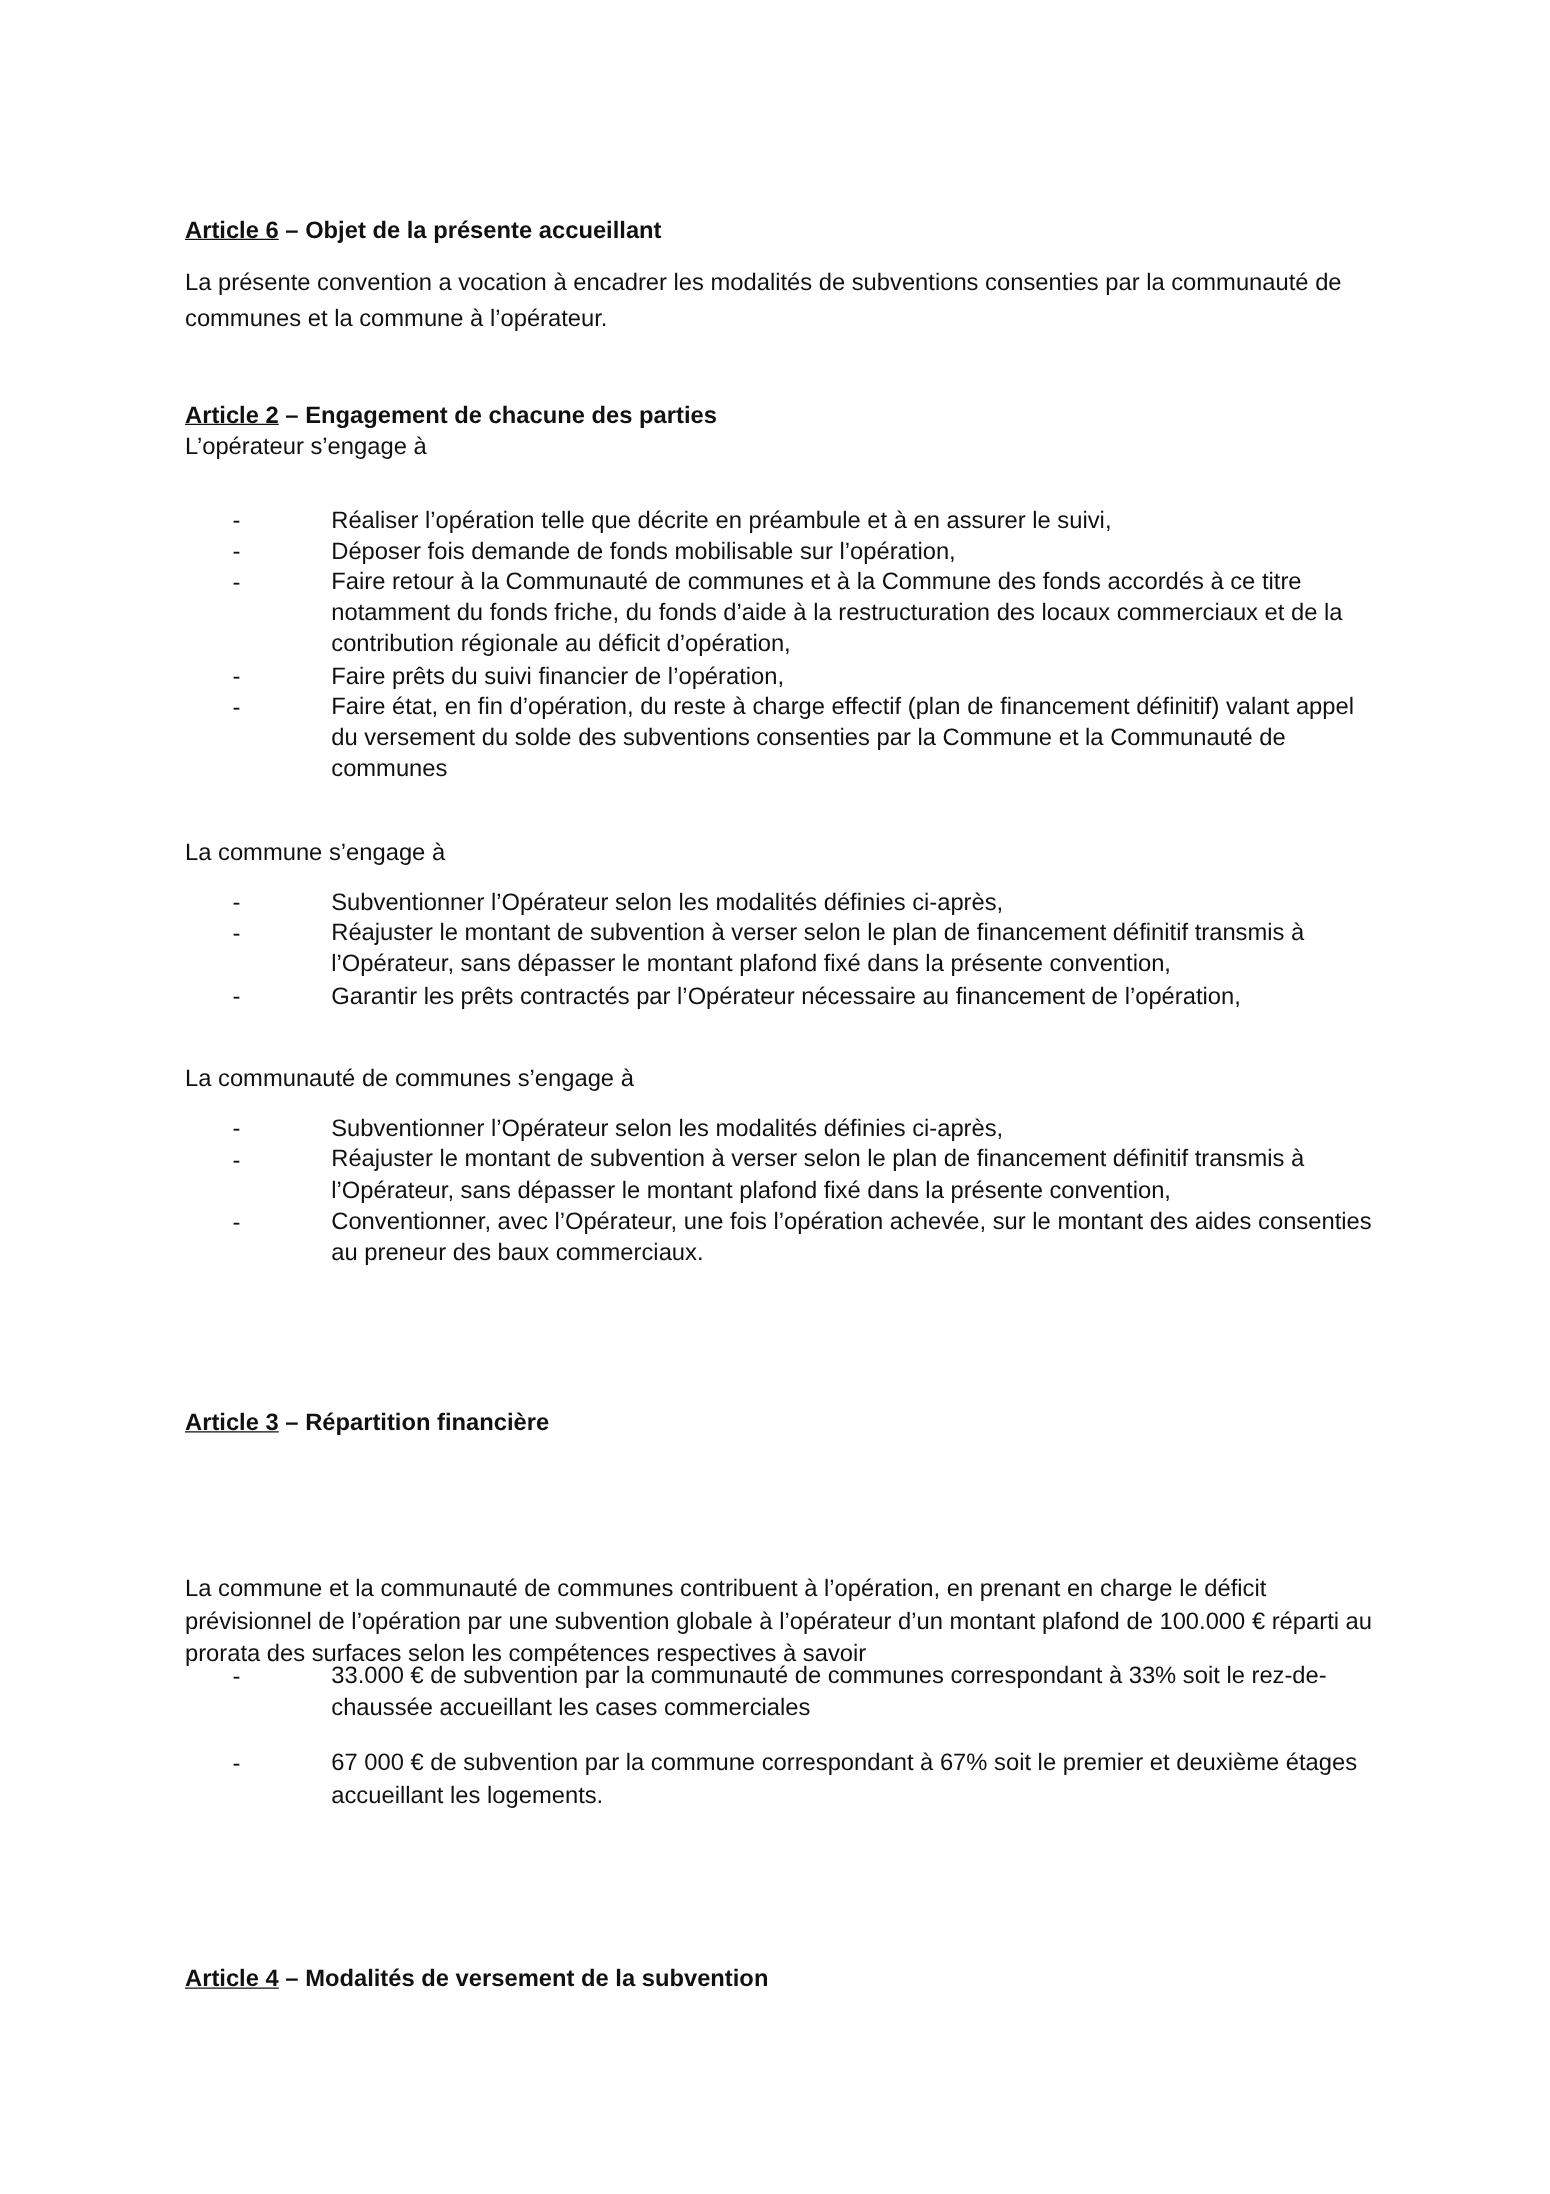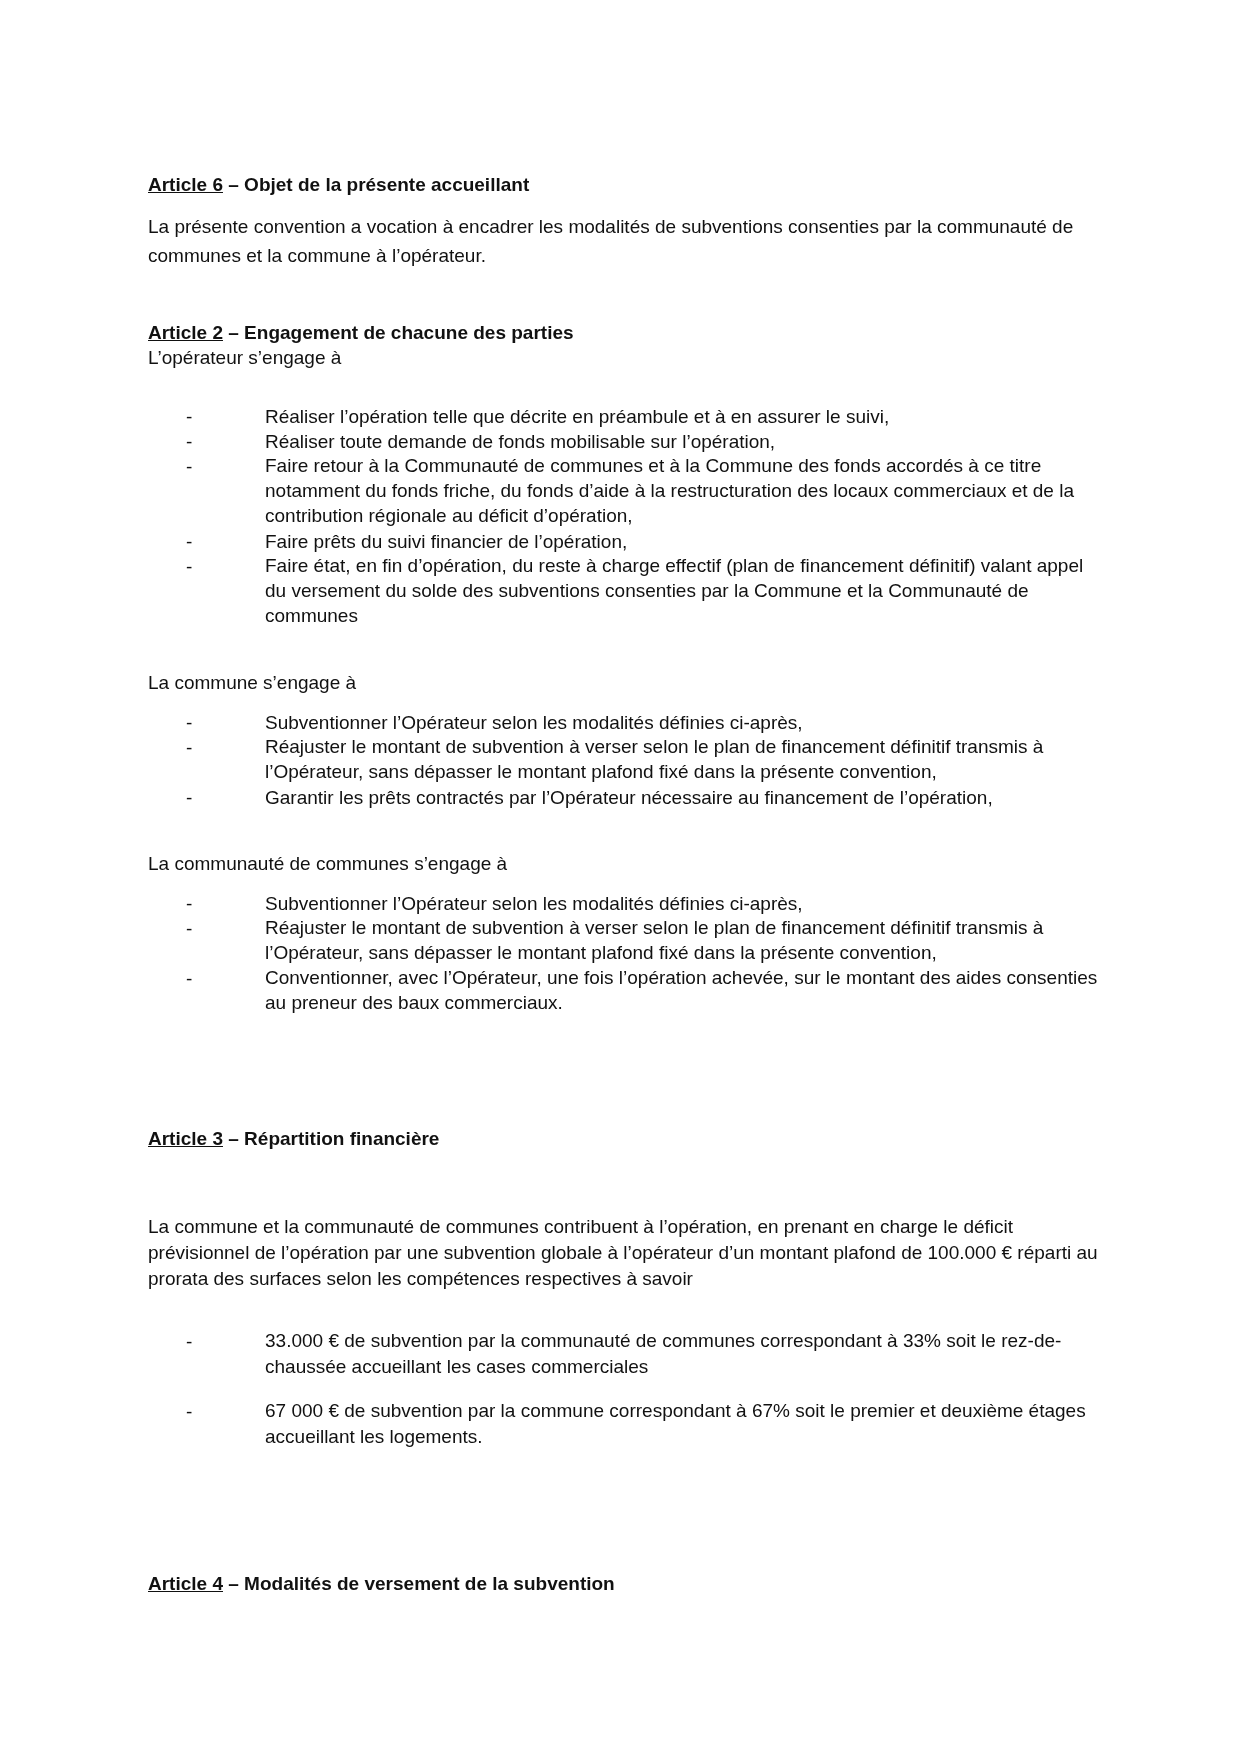--- a/index.html
+++ b/index.html
@@ -22,21 +22,21 @@
 
   <div class="h" style="top:322px"><span class="u">Article 2</span><span> – Engagement de chacune des parties</span></div>
   <div class="p" style="top:343px">L’opérateur s’engage à</div>
 
   <div class="li" style="top:403px">
       <span class="dash">-</span>
       <span class="t">Réaliser l’opération telle que décrite en préambule et à en assurer le suivi,</span>
     </div>
   <div class="li" style="top:428px">
       <span class="dash">-</span>
-      <span class="t">Réaliser toute demande de fonds mobilisable sur l’opération,</span>
+      <span class="t">Déposer fois demande de fonds mobilisable sur l’opération,</span>
     </div>
   <div class="li" style="top:453px">
       <span class="dash">-</span>
       <span class="t" style="line-height:25px">Faire retour à la Communauté de communes et à la Commune des fonds accordés à ce titre notamment du fonds friche, du fonds d’aide à la restructuration des locaux commerciaux et de la contribution régionale au déficit d’opération,</span>
     </div>
   <div class="li" style="top:528px">
       <span class="dash">-</span>
       <span class="t">Faire prêts du suivi financier de l’opération,</span>
     </div>
   <div class="li" style="top:553px">
@@ -67,21 +67,21 @@
       <span class="dash">-</span>
       <span class="t" style="line-height:25px">Réajuster le montant de subvention à verser selon le plan de financement définitif transmis à l’Opérateur, sans dépasser le montant plafond fixé dans la présente convention,</span>
     </div>
   <div class="li" style="top:965px">
       <span class="dash">-</span>
       <span class="t" style="line-height:25px">Conventionner, avec l’Opérateur, une fois l’opération achevée, sur le montant des aides consenties au preneur des baux commerciaux.</span>
     </div>
 
   <div class="h" style="top:1128px"><span class="u">Article 3</span><span> – Répartition financière</span></div>
 
-  <div class="p" style="top:1214px;line-height:26px">La commune et la communauté de communes contribuent à l’opération, en prenant en charge le déficit prévisionnel de l’opération par une subvention globale à l’opérateur d’un montant plafond de 100.000 € réparti au prorata des surfaces selon les compétences respectives à savoir</div>
+  <div class="p" style="top:1259px;line-height:26px">La commune et la communauté de communes contribuent à l’opération, en prenant en charge le déficit prévisionnel de l’opération par une subvention globale à l’opérateur d’un montant plafond de 100.000 € réparti au prorata des surfaces selon les compétences respectives à savoir</div>
   <div class="li" style="top:1328px">
       <span class="dash">-</span>
       <span class="t" style="line-height:26px">33.000 € de subvention par la communauté de communes correspondant à 33% soit le rez-de-chaussée accueillant les cases commerciales</span>
     </div>
   <div class="li" style="top:1398px">
       <span class="dash">-</span>
       <span class="t" style="line-height:26px">67 000 € de subvention par la commune correspondant à 67% soit le premier et deuxième étages accueillant les logements.</span>
     </div>
 
   <div class="h" style="top:1573px"><span class="u">Article 4</span><span> – Modalités de versement de la subvention</span></div>

